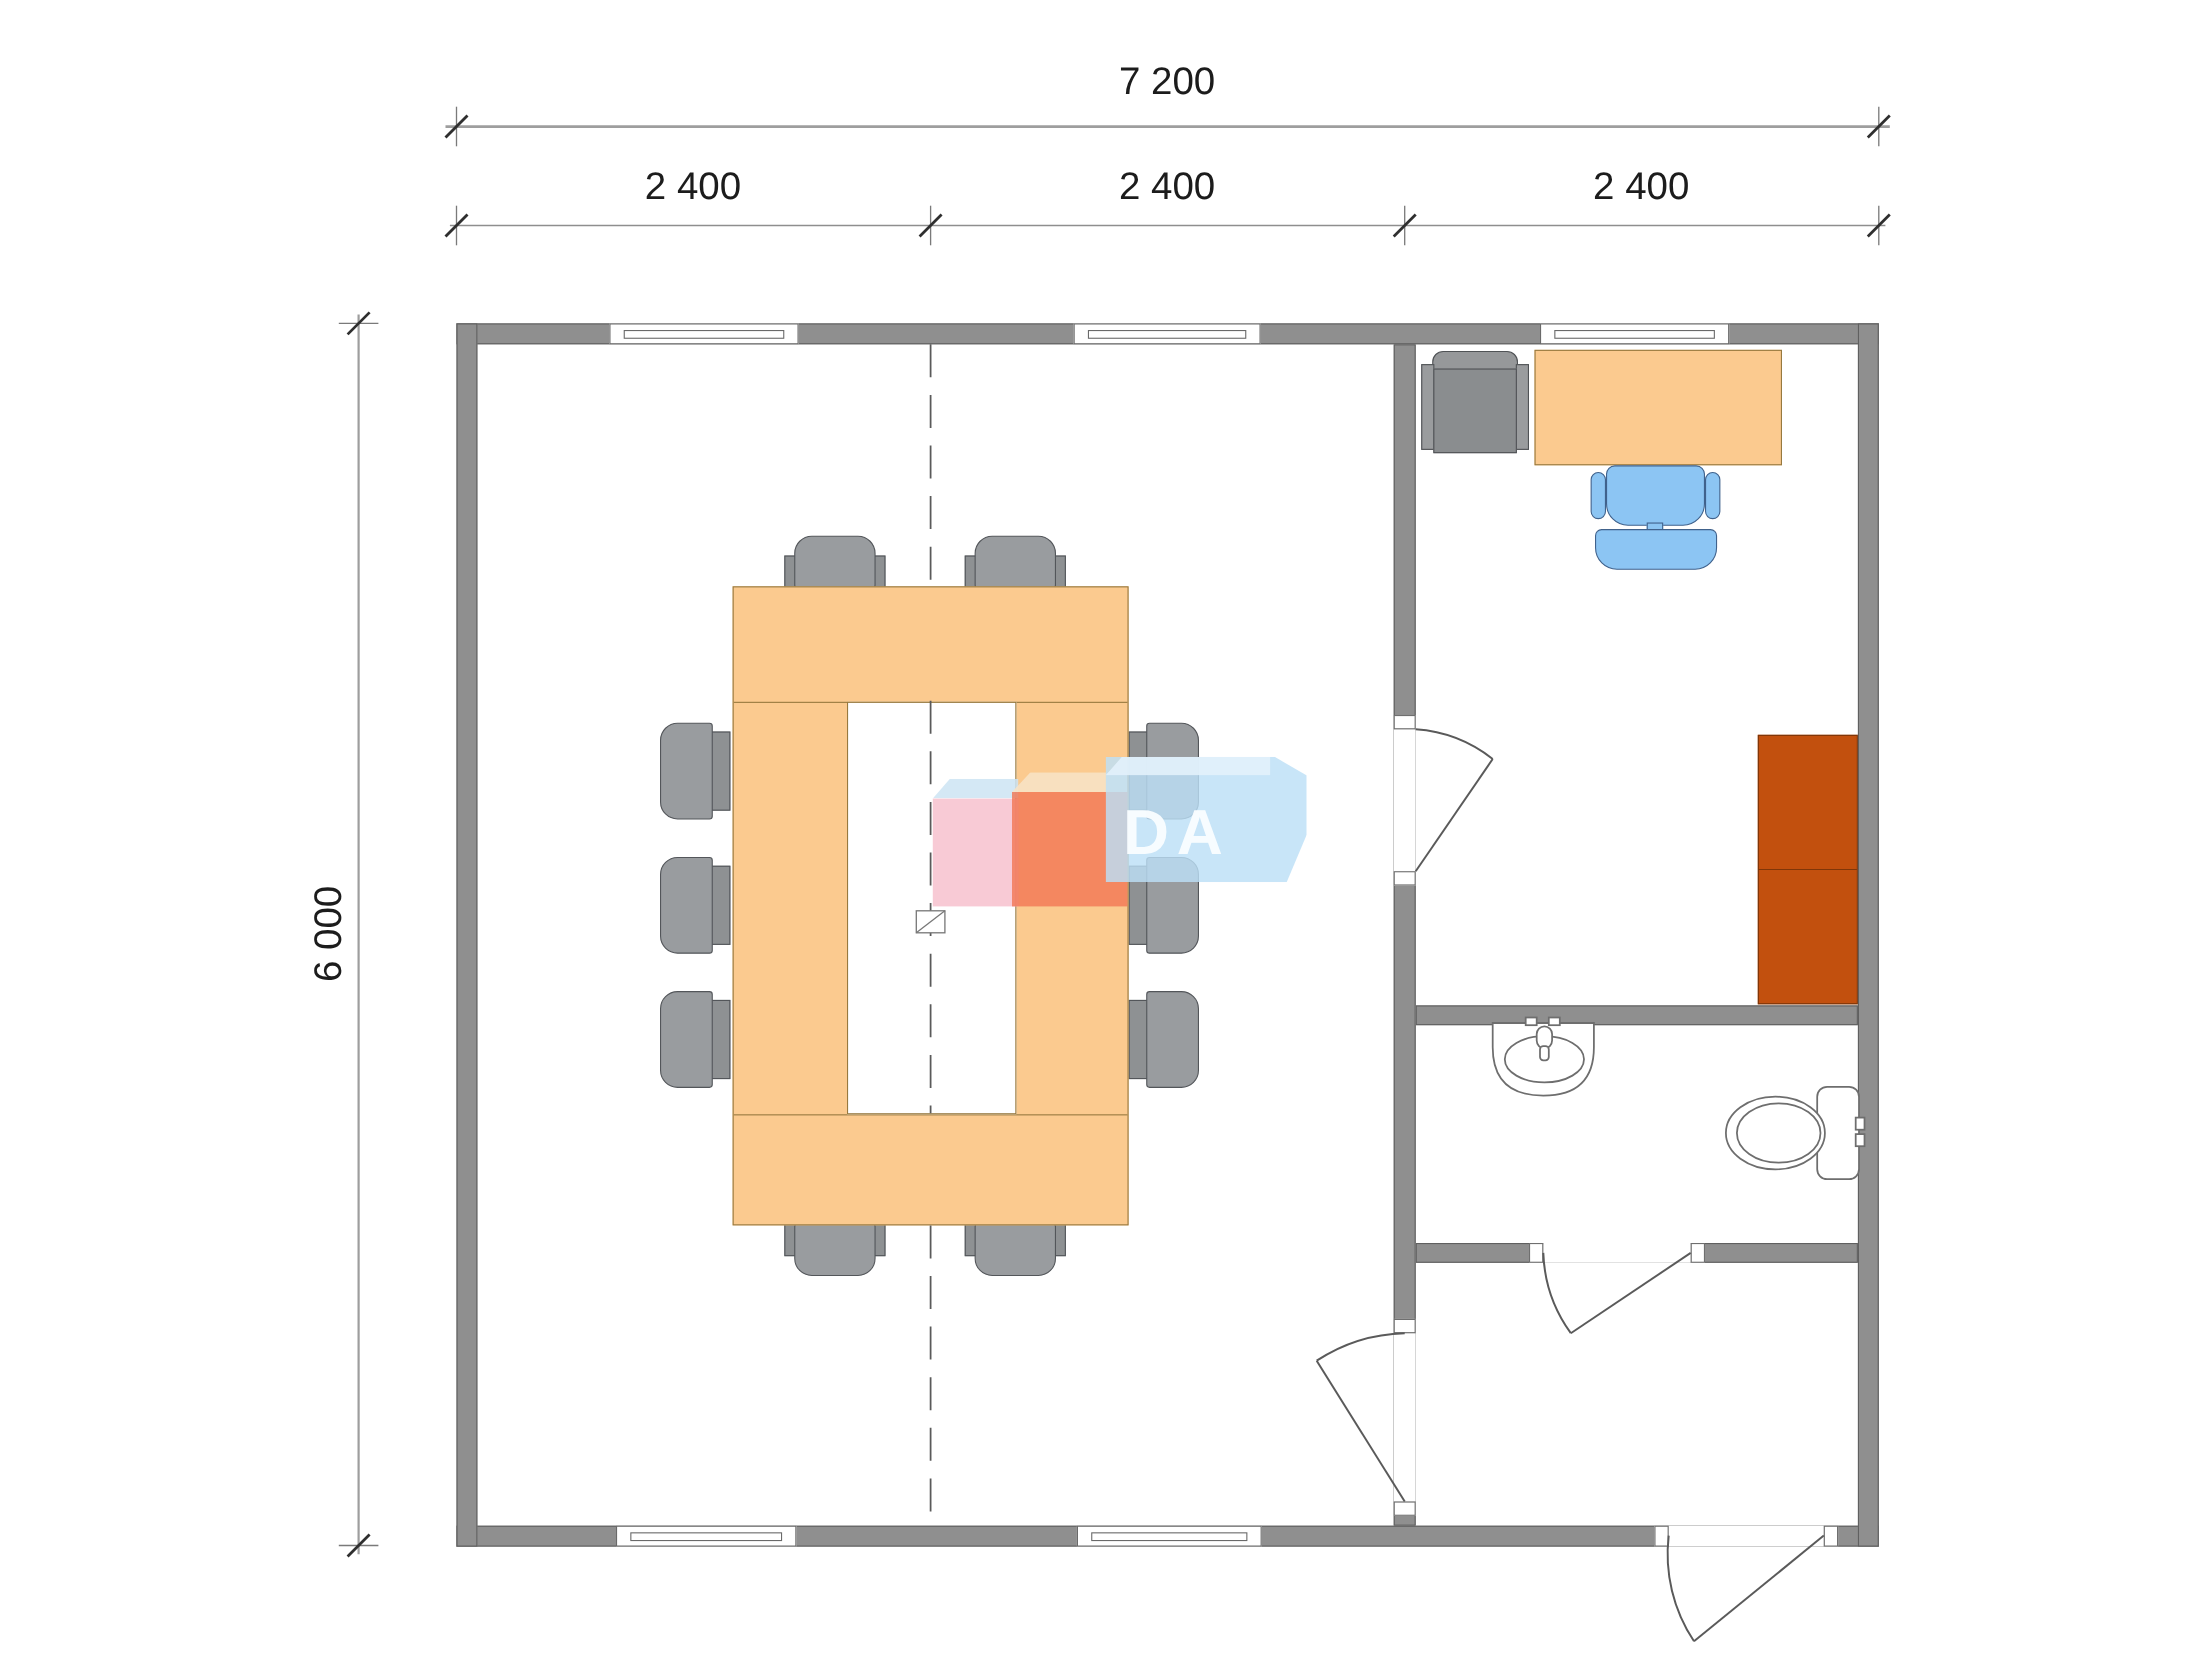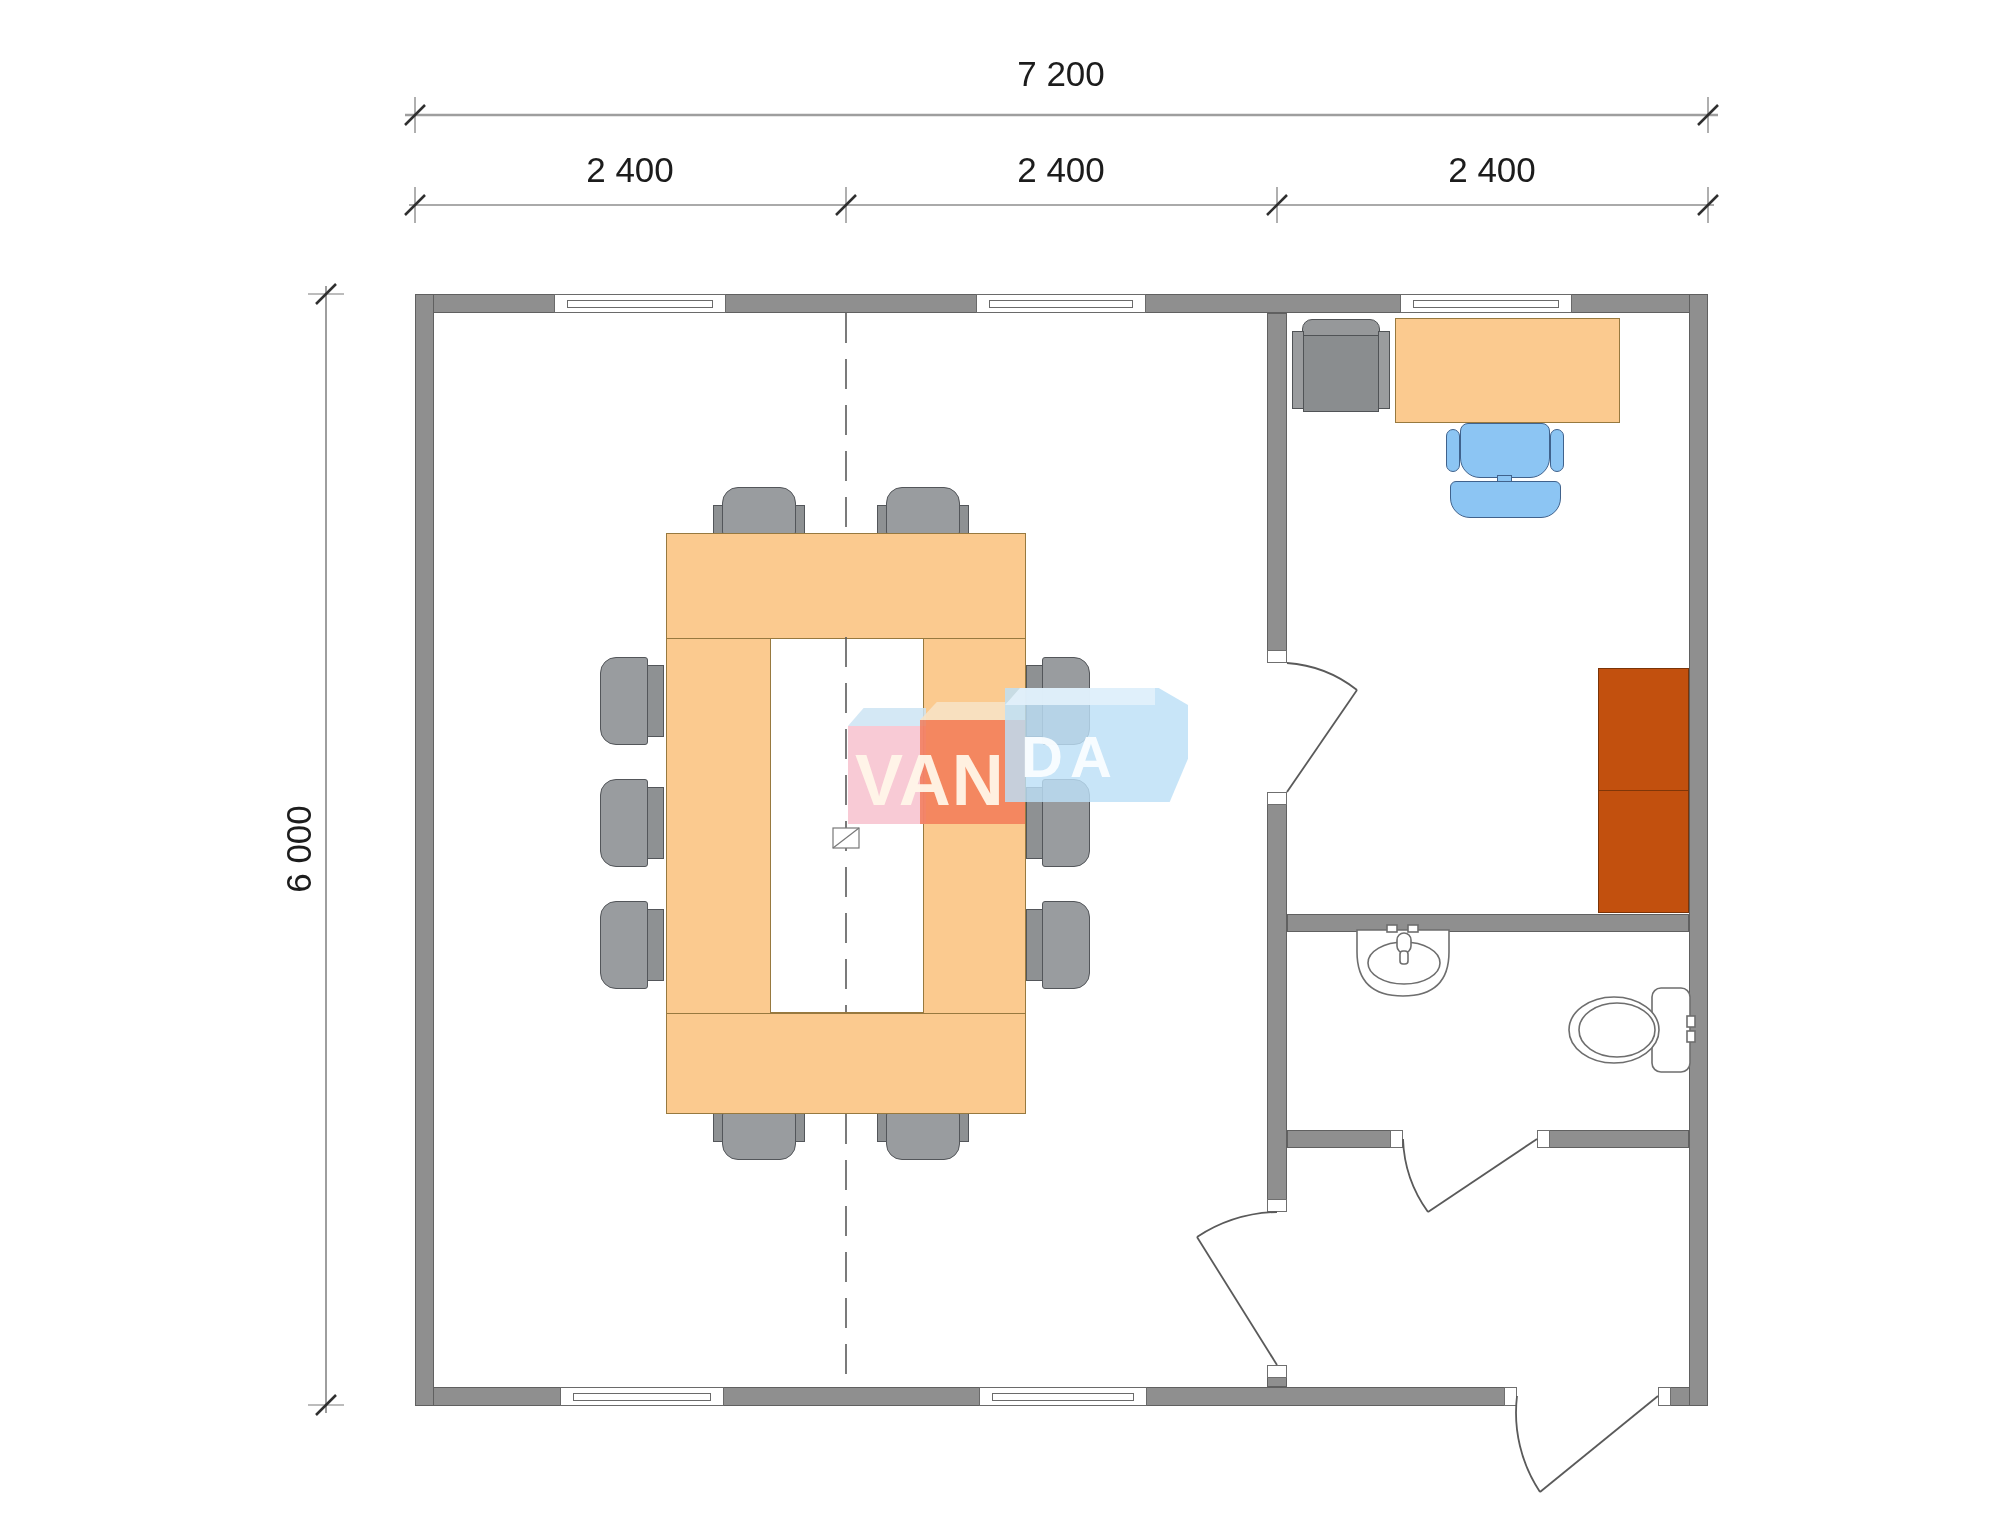--- a/index.html
+++ b/index.html
@@ -217,19 +217,18 @@
       <rect x="1687" y="1016" width="8" height="11"></rect>
       <rect x="1687" y="1031" width="8" height="11"></rect>
     </g>
   </svg>
 
   <div class="wm" style="left:845px;top:680px;width:350px;height:150px;">
     <div style="left:3px;top:28px;width:78px;height:18px;background:rgba(205,228,243,0.85);clip-path:polygon(20% 0,100% 0,100% 100%,0 100%);"></div>
     <div style="left:3px;top:46px;width:78px;height:98px;background:rgba(246,190,204,0.82);"></div>
     <div style="left:75px;top:22px;width:105px;height:18px;background:rgba(247,226,198,0.88);clip-path:polygon(16% 0,100% 0,100% 100%,0 100%);"></div>
     <div style="left:75px;top:40px;width:105px;height:104px;background:rgba(241,119,86,0.82);"></div>
-    <div style="left:10px;top:64px;width:240px;font-size:72px;line-height:1;font-weight:800;color:rgba(255,248,233,0.93);letter-spacing:1px;">VAN</div>
     <div style="left:160px;top:8px;width:183px;height:114px;background:rgba(188,223,246,0.82);clip-path:polygon(0 0,84% 0,100% 15%,100% 62%,90% 100%,0 100%);"></div>
     <div style="left:160px;top:8px;width:150px;height:17px;background:rgba(226,241,251,0.9);clip-path:polygon(10% 0,100% 0,100% 100%,0 100%);"></div>
     <div style="left:176px;top:48px;width:150px;font-size:58px;line-height:1;font-weight:800;color:rgba(250,253,255,0.95);letter-spacing:7px;">DA</div>
   </div>
 
 </div>
 
 </body></html>

